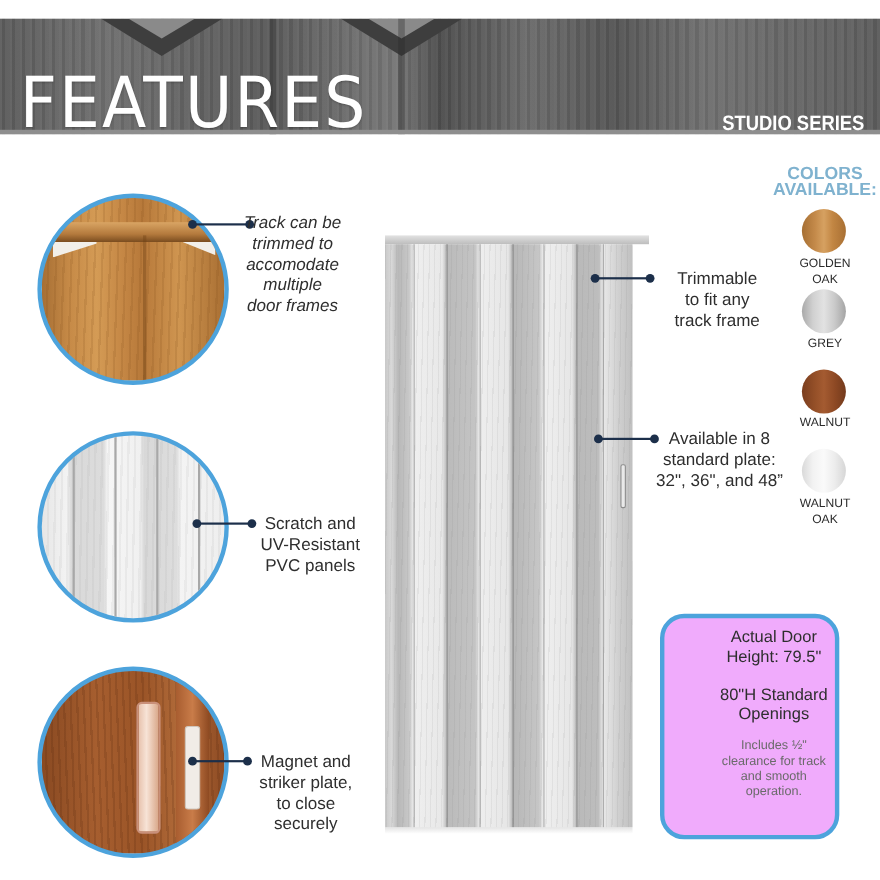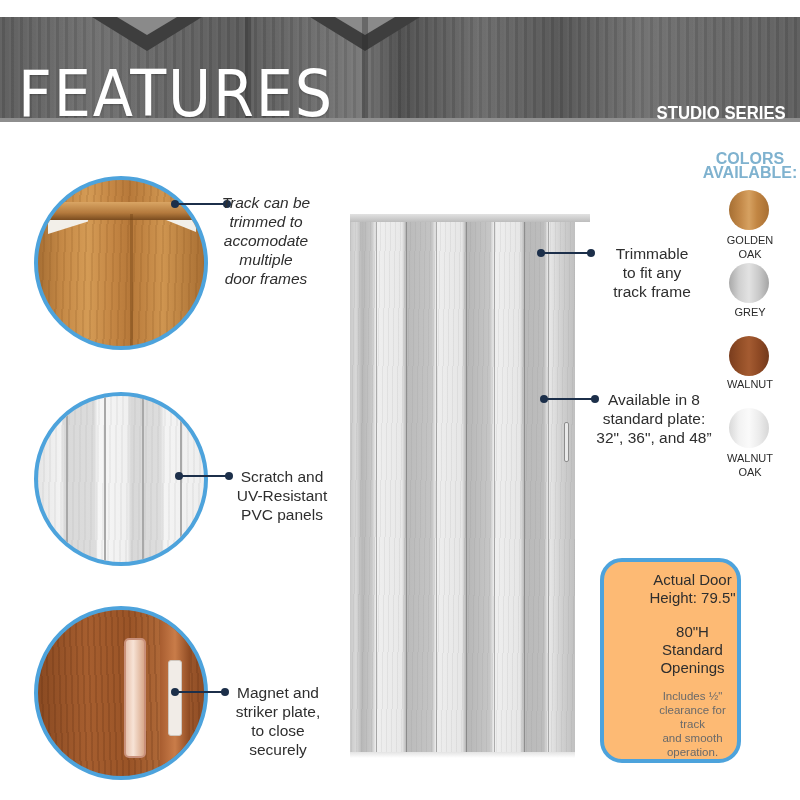--- a/index.html
+++ b/index.html
@@ -108,22 +108,22 @@
   .swatch.grey { top: 263px; background: linear-gradient(90deg,#a9a9a9 0%,#d0d0d0 25%,#e2e2e2 50%,#c9c9c9 75%,#a4a4a4 100%); }
   .swatch.walnut { top: 336px; background: linear-gradient(90deg,#7a3d1e 0%,#955028 30%,#a45b31 50%,#8e4924 75%,#733a1c 100%); }
   .swatch.white { top: 408px; background: linear-gradient(90deg,#d9d9d9 0%,#f2f2f2 25%,#fafafa 50%,#ececec 75%,#d6d6d6 100%); }
   .swatch-label {
     position: absolute; left: 700px; width: 100px; text-align: center;
     font-size: 11px; line-height: 14px; color: #2b2b2b; font-family: "Liberation Sans", sans-serif;
   }
 
   
   .info-box {
-    position: absolute; left: 600px; top: 558px; width: 141px; height: 205px;
-    border: 4px solid #4da3dc; border-radius: 22px; text-align: center; background: #fdba74; padding-left: 44px;
+    position: absolute; left: 600px; top: 558px; width: 163px; height: 205px;
+    border: 4px solid #4da3dc; border-radius: 22px; text-align: center; background: #f0abfc; padding-left: 44px;
   }
   .info-main { font-size: 15px; line-height: 18px; color: #2e2e2e; margin-top: 9px; }
   .info-main + .info-main { margin-top: 16px; }
   .info-note { font-size: 11.5px; line-height: 14px; color: #6a6a6a; margin-top: 12px; padding: 0 6px; }
 </style>
 </head>
 <body>
 
 <div class="banner">
   <div class="bevel" style="left:92px;"></div>

